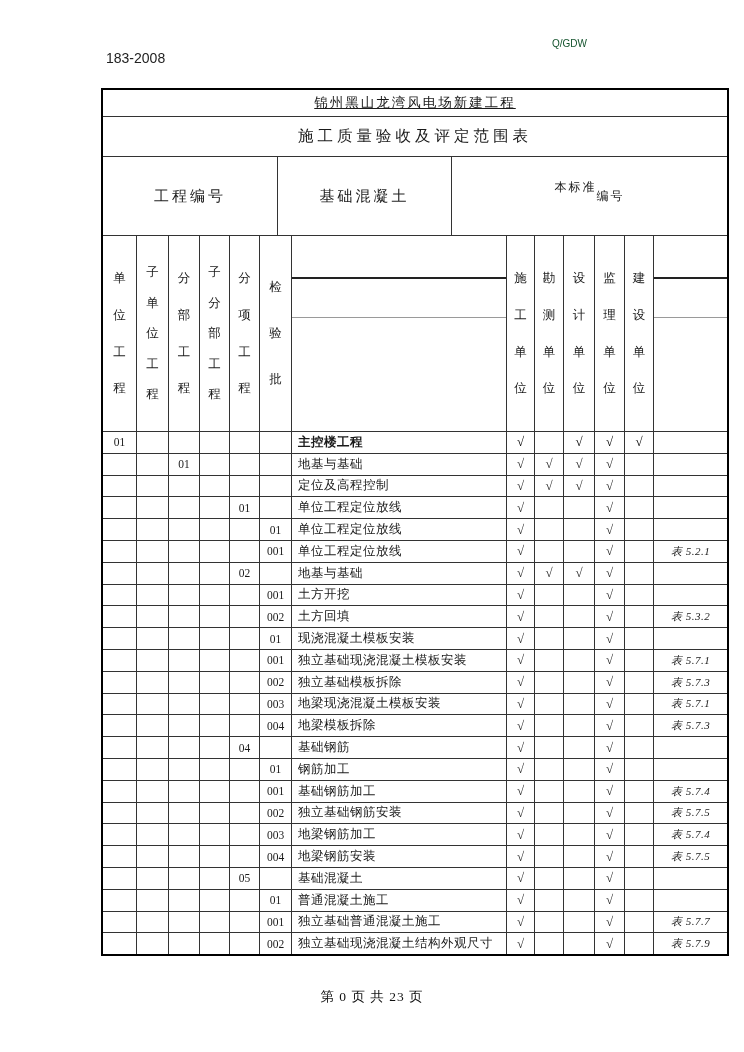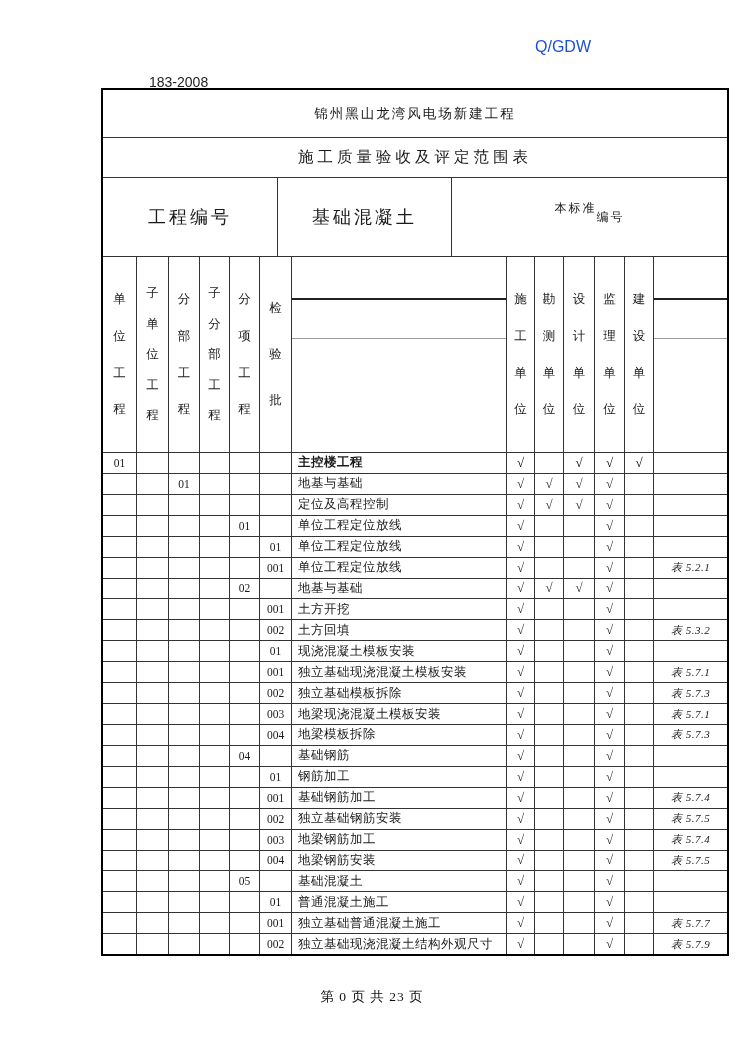--- a/index.html
+++ b/index.html
@@ -1,33 +1,33 @@
 <!DOCTYPE html>
 <html><head>
 <meta charset="utf-8">
 <style>
   html,body{margin:0;padding:0;}
   .page{
     position:relative;width:744px;height:1052px;background:#ffffff;overflow:hidden;
     font-family:"Liberation Serif","DejaVu Serif",serif;color:#1a1a1a;
   }
-  .code-top{position:absolute;left:535px;top:38px;font-family:"Liberation Sans","DejaVu Sans",sans-serif;font-size:16px;color:#1d4ed8;}
-  .code-left{position:absolute;left:106px;top:74px;font-family:"Liberation Sans","DejaVu Sans",sans-serif;font-size:14px;color:#222;margin-left:43px;}
+  .code-top{position:absolute;left:552px;top:38px;font-family:"Liberation Sans","DejaVu Sans",sans-serif;font-size:10px;color:#14532d;}
+  .code-left{position:absolute;left:106px;top:50px;font-family:"Liberation Sans","DejaVu Sans",sans-serif;font-size:14px;color:#222;}
 
   .tbl{
     position:absolute;left:101px;top:88px;width:628px;height:868px;
     border:2px solid #000;box-sizing:border-box;display:flex;flex-direction:column;background:#fff;
   }
-  .row-title1{height:48px;border-bottom:1px solid #333;display:flex;align-items:center;justify-content:center;
-    font-size:13.5px;letter-spacing:2px;box-sizing:border-box;}
+  .row-title1{height:27px;border-bottom:1px solid #333;display:flex;align-items:center;justify-content:center;
+    font-size:13.5px;letter-spacing:2px;box-sizing:border-box;text-decoration:underline;}
   .row-title2{height:40px;border-bottom:1px solid #333;display:flex;align-items:center;justify-content:center;
     font-size:15.5px;letter-spacing:4px;box-sizing:border-box;}
   .row-info{height:79px;border-bottom:1px solid #333;display:flex;box-sizing:border-box;}
   .info-cell{border-right:1px solid #333;box-sizing:border-box;display:flex;align-items:center;justify-content:center;
-    font-size:18px;letter-spacing:3px;}
+    font-size:15px;letter-spacing:3px;}
   .ic1{width:175px;}.ic2{width:174px;}.ic3{width:201px;}
   .ic4{flex:1;border-right:none;flex-direction:row;letter-spacing:2px;font-size:12px;}
   .ic4 .l1{margin-bottom:18px;}
 
   .row-header{height:196px;border-bottom:1px solid #333;display:flex;box-sizing:border-box;}
   .hcell{box-sizing:border-box;border-right:1px solid #333;display:flex;flex-direction:column;
     justify-content:space-evenly;align-items:center;font-size:12.5px;padding:12px 0;}
   .hcell span{display:block;line-height:1;}
   .hname,.hstd{position:relative;padding:0;}
   .hstd{border-right:none;}

